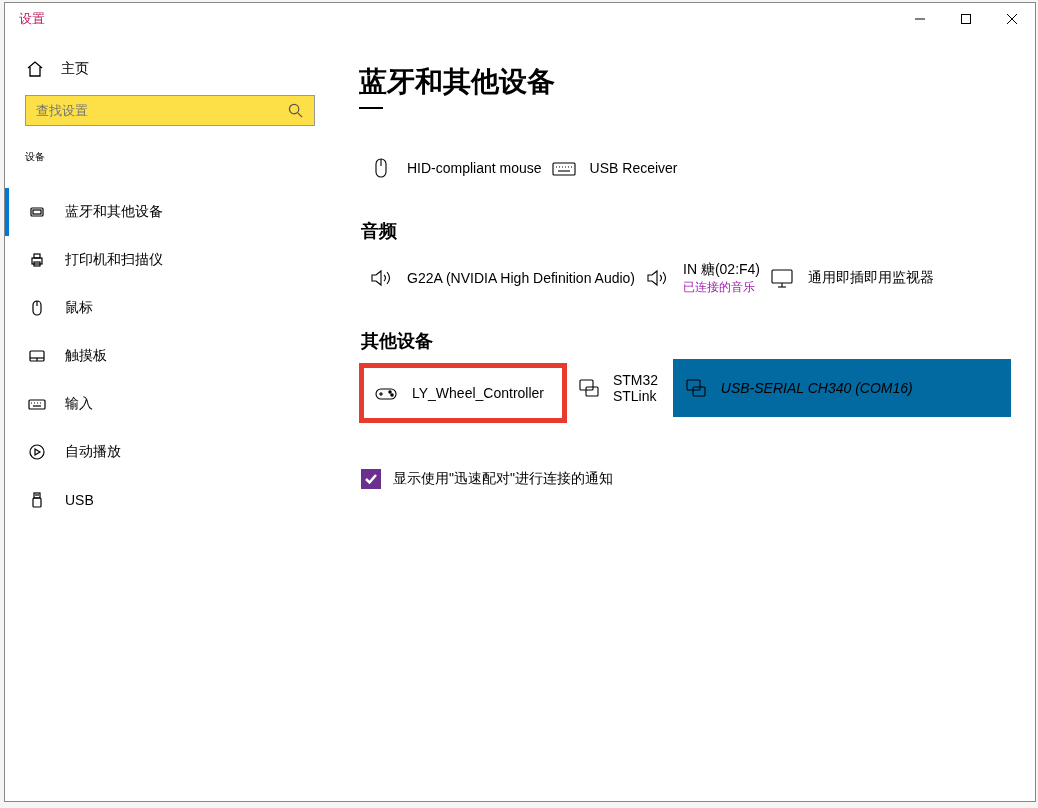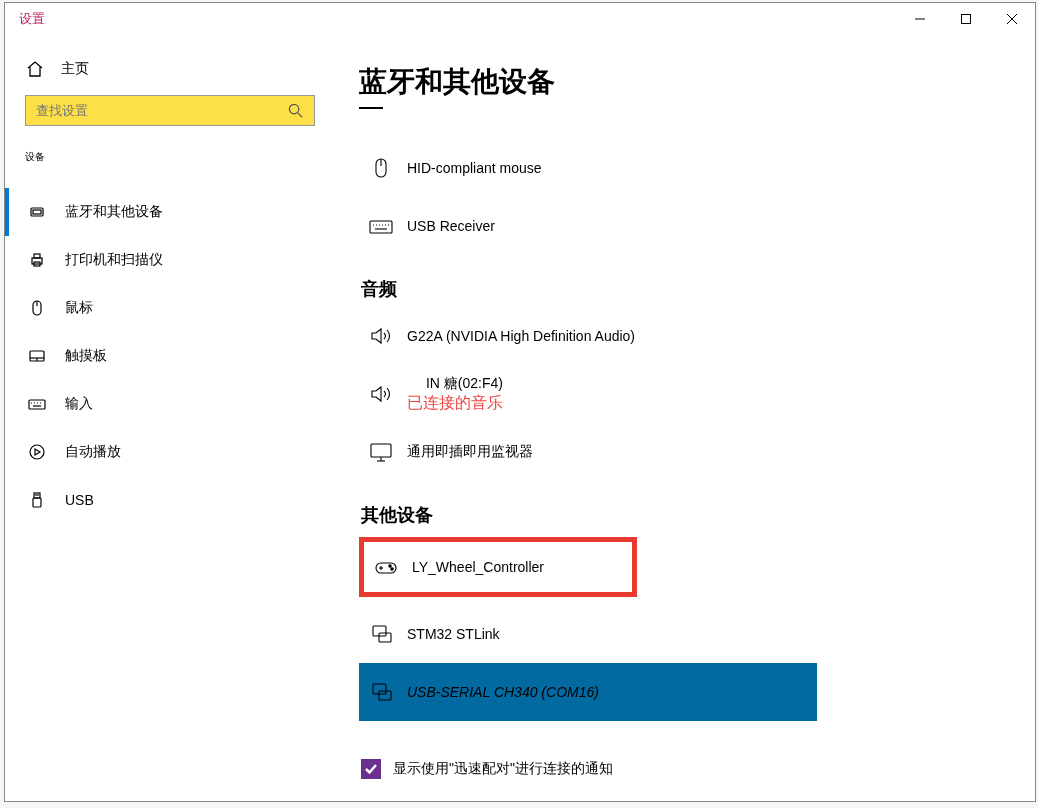--- a/index.html
+++ b/index.html
@@ -32,29 +32,29 @@
   .nav-item.active::before { content: ""; position: absolute; left: 0; top: 0; bottom: 0; width: 4px; background: #0078d4; }
   .nav-item .icon { width: 20px; height: 20px; display: inline-flex; align-items: center; justify-content: center; }
   .nav-item .label { margin-left: 18px; }
   .nav-item svg { width: 20px; height: 20px; stroke: #000; fill: none; stroke-width: 1.2; }
 
   
   .main { flex: 1; padding: 28px 24px 0 24px; overflow: hidden; position: relative; }
   .page-title { font-size: 28px; font-weight: 600; margin-bottom: 6px; }
   .title-underline { width: 24px; height: 2px; background: #000; margin-bottom: 30px; }
 
-  .device-list { display: flex; flex-direction: column; text-align: right; }
+  .device-list { display: flex; flex-direction: row; }
   .device-item-wrap { padding: 0; }
   .device-item { display: flex; align-items: center; height: 58px; padding-left: 8px; }
   .device-item.selected { background: #0369a1; font-style: italic; }
   .device-item .icon { width: 28px; height: 28px; display: flex; align-items: center; justify-content: center; }
   .device-item svg { width: 26px; height: 26px; stroke: #000; fill: none; stroke-width: 1.1; }
   .device-text { margin-left: 12px; display: flex; flex-direction: column; }
   .device-name { font-size: 14px; }
-  .device-sub { font-size: 16px; color: #ef4444; }
+  .device-sub { font-size: 12px; color: #a21caf; }
 
   .group-title { font-size: 18px; font-weight: 600; margin: 22px 0 6px 2px; }
 
   .highlight-box { border: 5px solid #e83b2f; padding: 0; margin: 4px 0 8px 0; width: 278px; }
   .highlight-box .device-item { height: 50px; }
 
   .device-item-wrap.full { width: 458px; }
 
   .checkbox-row { display: flex; align-items: center; margin-top: 38px; padding-left: 2px; }
   .checkbox { width: 20px; height: 20px; background: #6b2f8f; display: flex; align-items: center; justify-content: center; }

